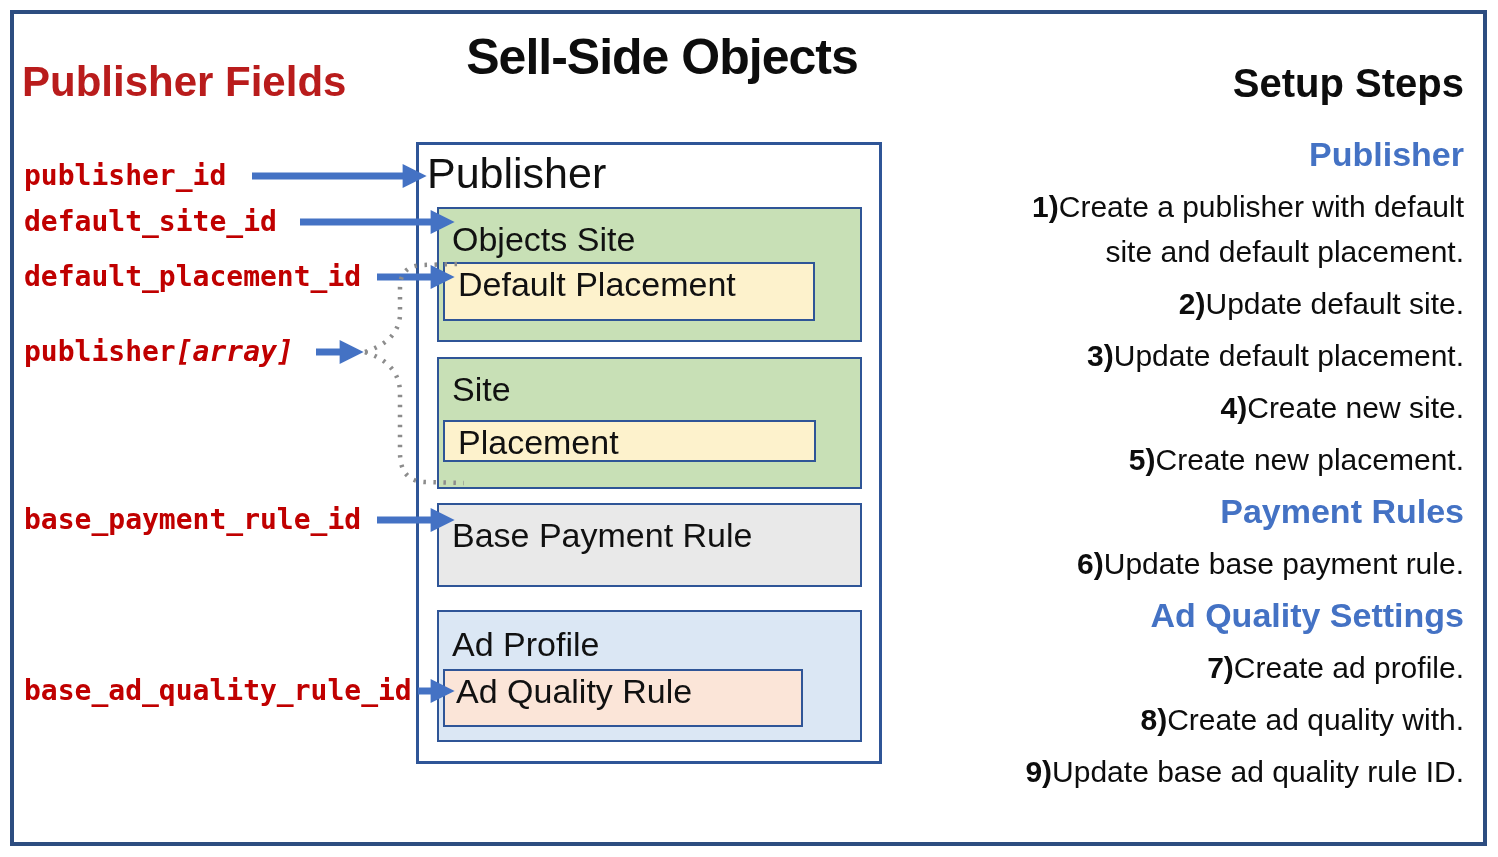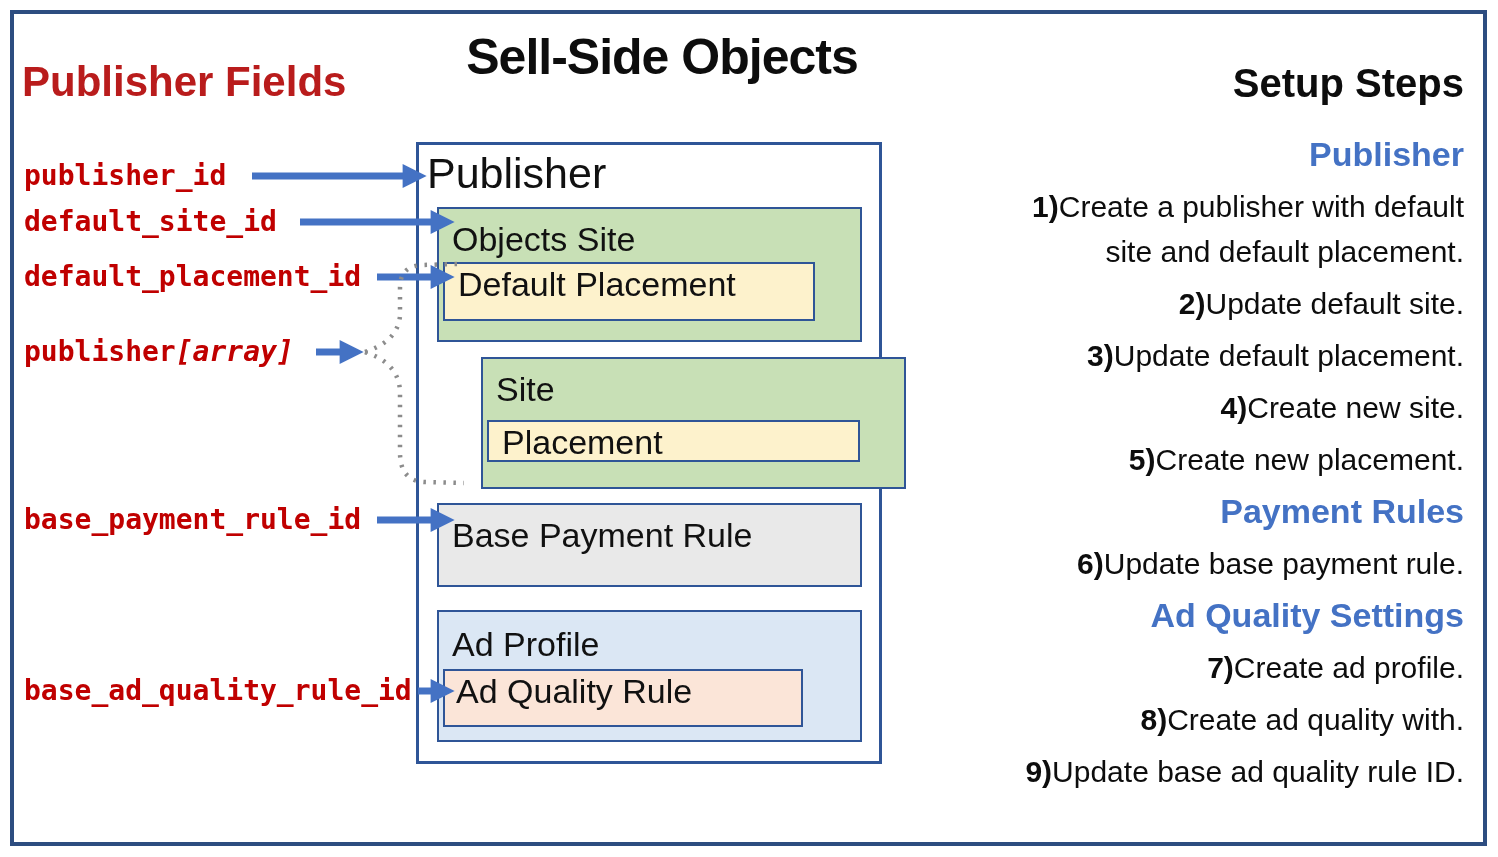--- a/index.html
+++ b/index.html
@@ -34,21 +34,21 @@
   .obj-box{position:absolute;border:2px solid var(--border-blue);}
   .container-box{position:absolute;left:416px;top:142px;width:466px;height:622px;
     border:3px solid var(--border-blue);background:#ffffff;}
   .container-label{position:absolute;left:8px;top:4px;font-size:43px;color:#111;line-height:1.15;}
   .box-label{font-size:34px;color:#111;line-height:1.2;}
   .pad-label{position:absolute;left:13px;top:10px;}
   .center-label{display:flex;padding-left:13px;}
 
   .default-site{left:18px;top:62px;width:425px;height:135px;background:var(--green);}
   .default-placement{left:4px;top:53px;width:372px;height:59px;background:var(--yellow);}
-  .site{left:18px;top:212px;width:425px;height:132px;background:var(--green);margin-left:44px;}
+  .site{left:18px;top:212px;width:425px;height:132px;background:var(--green);}
   .placement{left:4px;top:61px;width:373px;height:42px;background:var(--yellow);}
   .payment{left:18px;top:358px;width:425px;height:84px;background:var(--gray);}
   .ad-profile{left:18px;top:465px;width:425px;height:132px;background:var(--light-blue);}
   .ad-quality{left:4px;top:57px;width:360px;height:58px;background:var(--peach);}
 
   
   .overlay{position:absolute;left:0;top:0;width:1498px;height:857px;z-index:10;pointer-events:none;}
   .arrow{stroke:var(--accent-blue);stroke-width:7;}
   .arrow-head{fill:var(--accent-blue);}
   .dotted{stroke:var(--connector-gray);stroke-width:4.5;fill:none;stroke-dasharray:2.5 7.5;}

